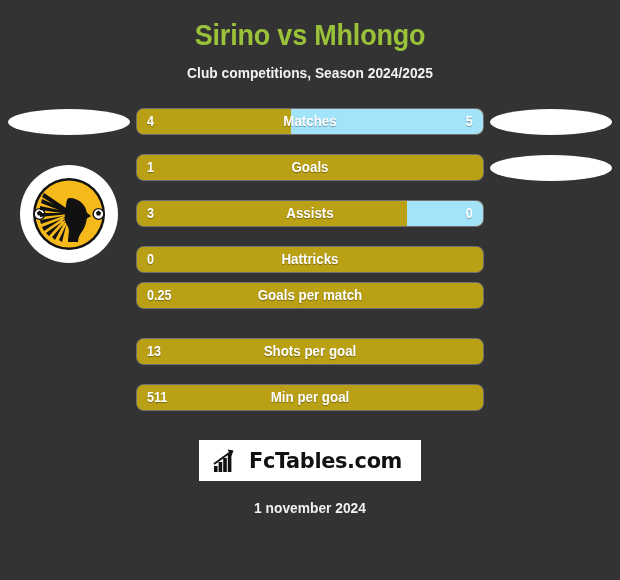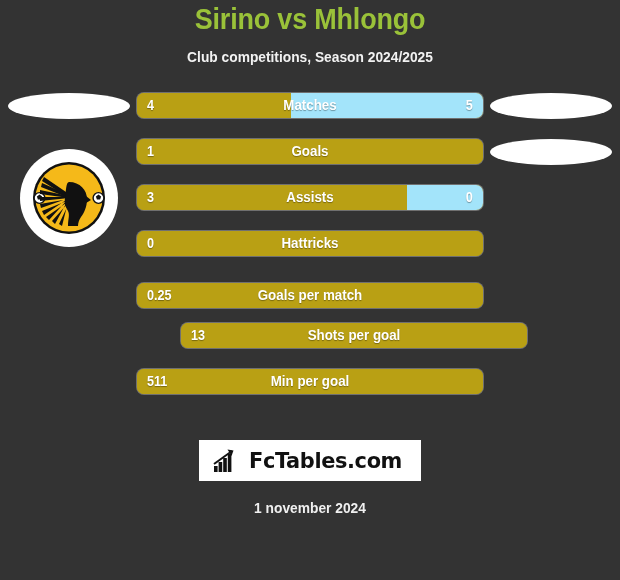--- a/index.html
+++ b/index.html
@@ -11,21 +11,21 @@
     height: 580px;
     background: #333333;
     font-family: "Liberation Sans", sans-serif;
     overflow: hidden;
     position: relative;
   }
 
   
   .header {
     width: 100%;
-    padding-top: 0;
+    padding-top: 16px;
     text-align: center;
   }
   .title {
     color: #9ac239;
     font-size: 29px;
     font-weight: bold;
     letter-spacing: -0.2px;
     font-family: "Liberation Sans Narrow", "Liberation Sans", sans-serif;
     transform: scaleX(0.93);
     transform-origin: center;
@@ -269,30 +269,30 @@
 
     <div class="bar-row" style="top:144px;">
       <div class="bar-track">
         <div class="seg-home" style="width:100%"></div>
         <span class="val home">0</span>
         <span class="bar-label">Hattricks</span>
         <span class="val away"></span>
       </div>
     </div>
 
-    <div class="bar-row" style="top:196px;">
+    <div class="bar-row" style="top:180px;">
       <div class="bar-track">
         <div class="seg-home" style="width:100%"></div>
         <span class="val home">0.25</span>
         <span class="bar-label">Goals per match</span>
         <span class="val away"></span>
       </div>
     </div>
 
-    <div class="bar-row" style="top:236px;margin-left:44px;">
+    <div class="bar-row" style="top:236px;">
       <div class="bar-track">
         <div class="seg-home" style="width:100%"></div>
         <span class="val home">13</span>
         <span class="bar-label">Shots per goal</span>
         <span class="val away"></span>
       </div>
     </div>
 
     <div class="bar-row" style="top:282px;text-decoration:underline;">
       <div class="bar-track">

